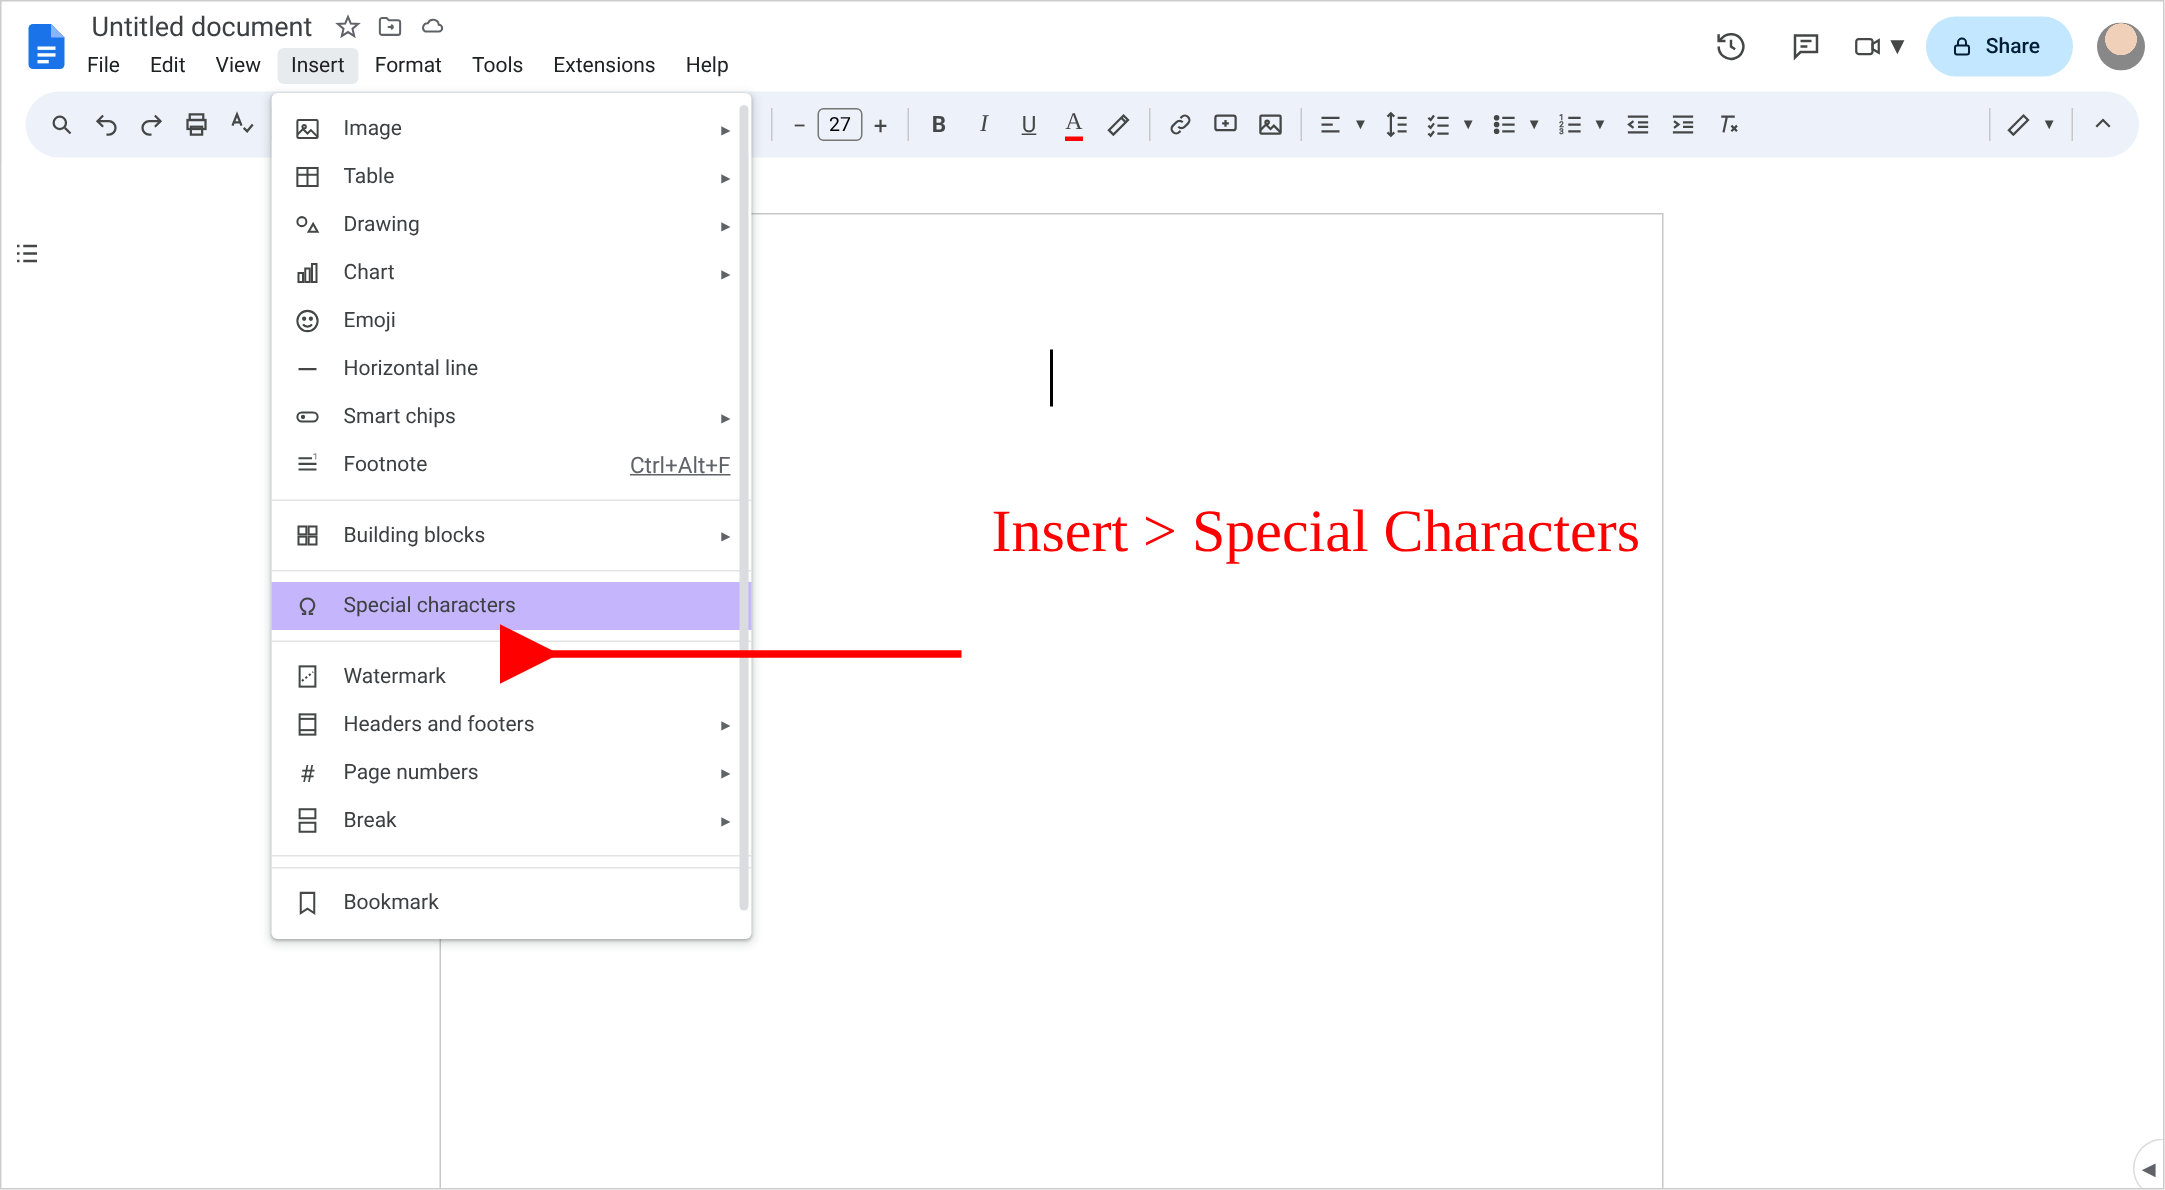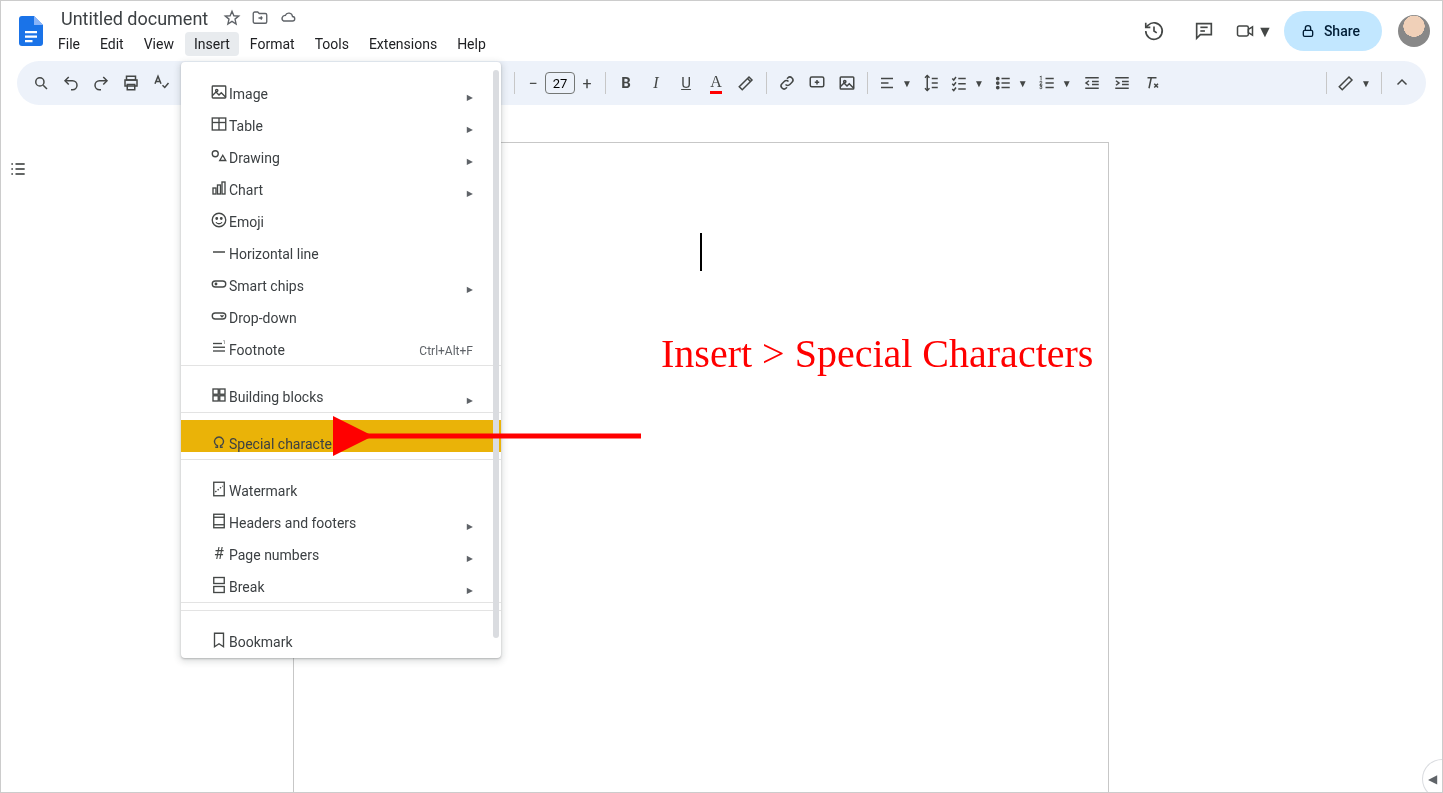--- a/index.html
+++ b/index.html
@@ -44,27 +44,27 @@
   .ruler-v-track { height:100%; width:15px; background:#fff; position:relative; overflow:hidden;}
   .ruler-h { position:absolute; left:34px; right:16px; top:113px; height:16px; }
   .ruler-h-track{height:100%;position:relative;overflow:hidden;}
   
   .page { position:absolute; left:292px; top:141px; width:816px; height:1056px; background:#fff; border:1px solid #c7c7c7;}
   .cursor-caret { position:absolute; left:406px; top:90px; width:2px; height:38px; background:#000;}
   
   .dropdown { position:absolute; left:180px; top:61px; width:320px; background:#fff; border-radius:4px; box-shadow:0 2px 6px 2px rgba(60,64,67,.15),0 1px 2px rgba(60,64,67,.3); padding:8px 0; z-index:50;}
   .dropdown-scrollbar{position:absolute;right:2px;top:8px;width:6px;height:calc(100% - 16px);background:transparent;}
   .dropdown-thumb{position:absolute;right:0;top:0;width:6px;height:98%;background:#dadce0;border-radius:3px;}
-  .dd-item { height:32px; display:flex; align-items:flex-end; padding:0 28px; font-size:14px; color:#3c4043; cursor:pointer; }
-  .dd-item.hover { background:#eab308;}
+  .dd-item { height:32px; display:flex; align-items:center; padding:0 14px; gap:14px; font-size:14px; color:#3c4043; cursor:pointer; }
+  .dd-item.hover { background:#c4b5fd;}
   .dd-item .lead { width:20px;height:20px; display:flex;align-items:center;justify-content:center; color:#444746;}
   .dd-item .lead svg{width:18px;height:18px;}
   .dd-item .label{flex:1;}
   .dd-item .trail{font-size:8px;color:#5f6368;}
-  .dd-item .shortcut{font-size:12px;color:#5f6368;}
+  .dd-item .shortcut{font-size:15px;color:#5f6368;text-decoration:underline;}
   .dd-item.disabled{color:#a7a9ac;}
   .dd-item.disabled .lead{color:#a7a9ac;}
   .dd-sep{height:1px;background:#e3e3e3;margin:7px 0;}
   
   .annotation { position:absolute; z-index:60; pointer-events:none;}
   .ann-text { font-family: 'Comic Sans MS', cursive; font-size:40px; color:#ff0000; font-weight:400; line-height:1.15;}
   .arrow-svg{position:absolute;overflow:visible;}
   
   .collapse-tab{position:absolute;right:0;top:758px;width:20px;height:40px;background:#fff;border:1px solid #dadce0;border-right:none;border-radius:20px 0 0 20px;display:flex;align-items:center;justify-content:center;color:#5f6368;font-size:12px;}
   
@@ -619,29 +619,20 @@
           <rect x="3" y="8" width="18" height="8" rx="4"></rect>
           <circle cx="8" cy="12" r="1" fill="currentColor"></circle>
         </svg>
       </span>
       <span class="label">Smart chips</span>
       <span class="trail">▶</span>
     </div>
   <div class="dd-item">
       <span class="lead">
         <svg viewBox="0 0 24 24" fill="none" stroke="currentColor" stroke-width="1.8">
-          <rect x="3" y="8" width="18" height="8" rx="4"></rect>
-          <polyline points="14 11 16 13 18 11"></polyline>
-        </svg>
-      </span>
-      <span class="label">Drop-down</span>
-    </div>
-  <div class="dd-item">
-      <span class="lead">
-        <svg viewBox="0 0 24 24" fill="none" stroke="currentColor" stroke-width="1.8">
           <line x1="4" y1="6" x2="16" y2="6"></line>
           <line x1="4" y1="11" x2="20" y2="11"></line>
           <line x1="4" y1="16" x2="20" y2="16"></line>
           <text x="17" y="7" font-size="7" stroke-width="0.3">1</text>
         </svg>
       </span>
       <span class="label">Footnote</span>
       <span class="shortcut">Ctrl+Alt+F</span>
     </div>
   <div class="dd-sep"></div>

